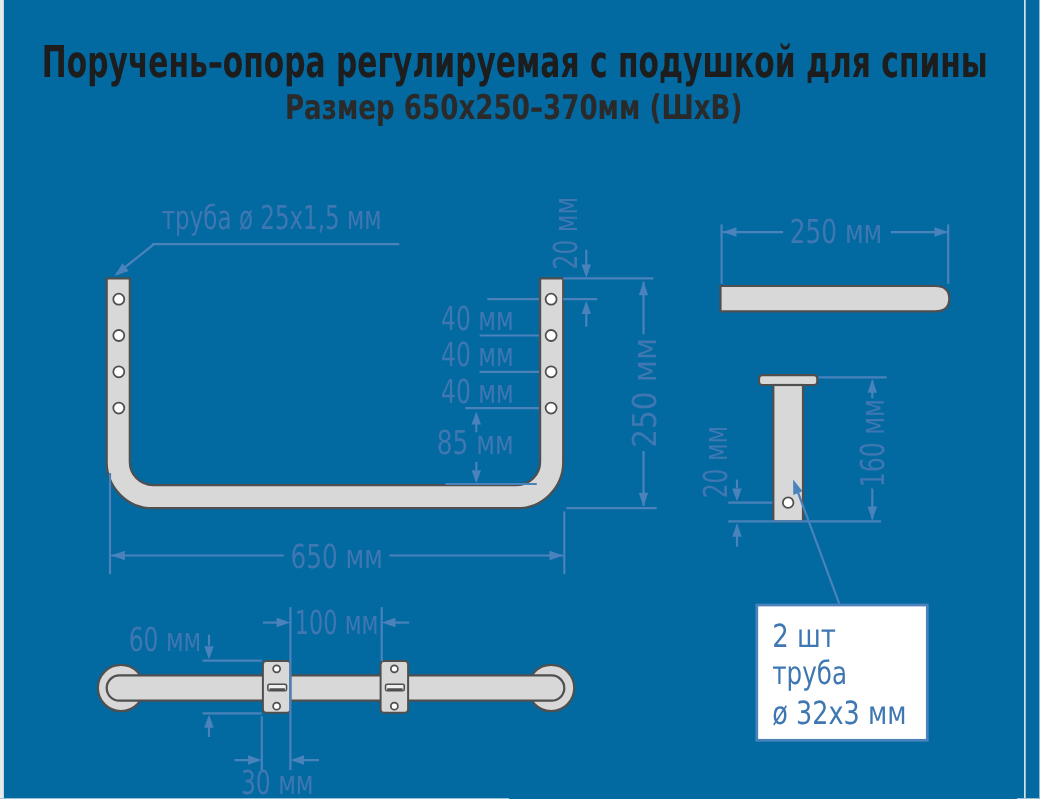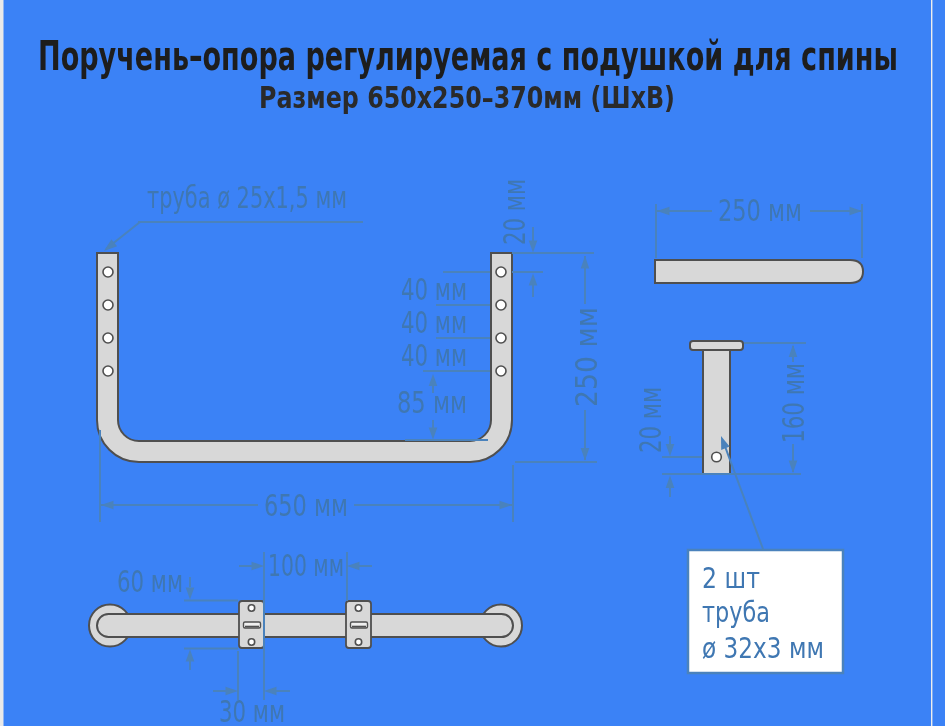--- a/index.html
+++ b/index.html
@@ -1,16 +1,16 @@
 <!DOCTYPE html>
 <html><head>
 <meta charset="utf-8">
 <style>
   html,body{margin:0;padding:0;background:#ffffff;}
-  .stage{position:relative;width:945px;height:726px;background:#3b82f6;overflow:hidden;
+  .stage{position:relative;width:945px;height:726px;background:#0369a1;overflow:hidden;
          font-family:"DejaVu Sans",sans-serif;}
   svg{display:block;}
   .title-text{fill:#1d1d1d;font-family:"DejaVu Sans",sans-serif;font-weight:bold;font-size:40px;}
   .subtitle-text{fill:#2a2a2a;font-family:"DejaVu Sans",sans-serif;font-weight:bold;font-size:31px;}
   .dim-text{fill:#3f77b2;font-family:"DejaVu Sans",sans-serif;font-size:30px;}
   .callout-text{fill:#3f77b2;font-family:"DejaVu Sans",sans-serif;font-size:29px;}
   .blue-ln{stroke:#4a82bc;stroke-width:2;fill:none;}
   .blue-fill{fill:#4a82bc;stroke:none;}
   .part{fill:#d8d8d8;stroke:#4f4f4f;stroke-width:2;}
   .part-thin{fill:#d8d8d8;stroke:#4f4f4f;stroke-width:1.8;}

